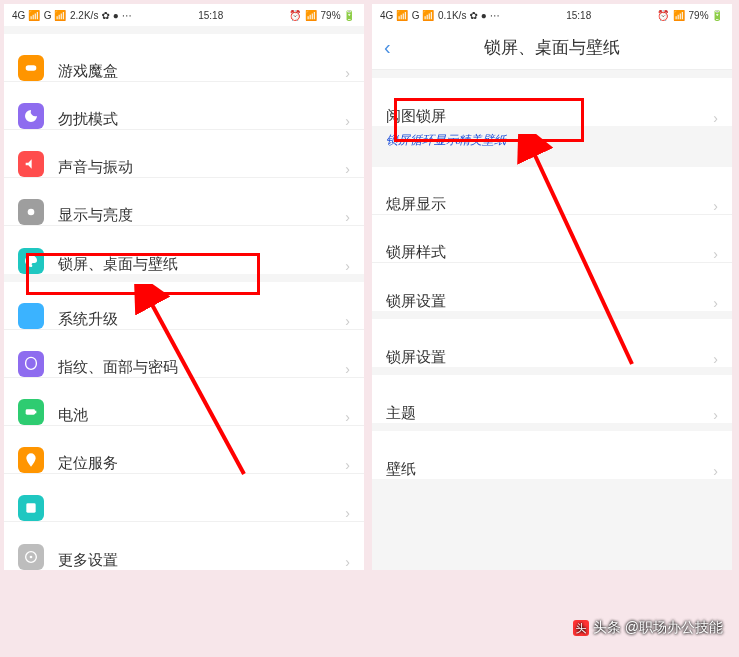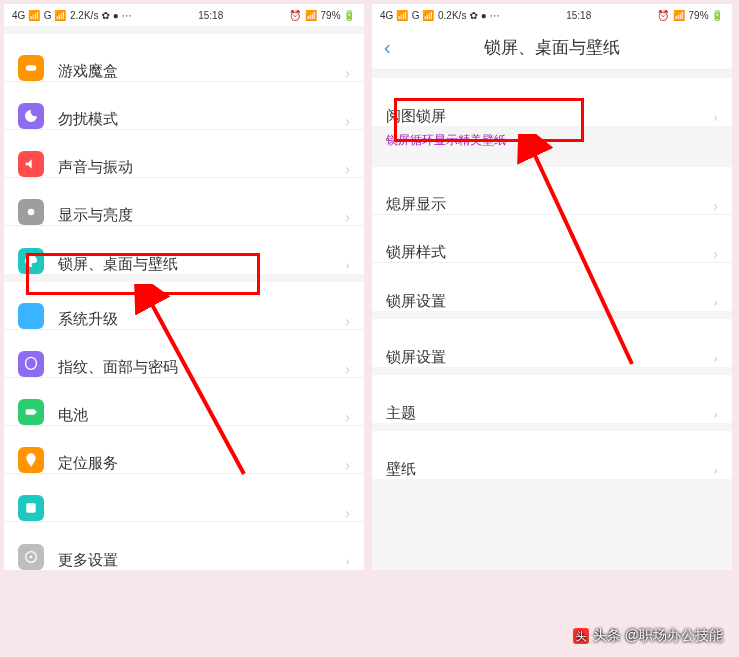--- a/index.html
+++ b/index.html
@@ -55,56 +55,57 @@
   .row {
     height: 48px;
     display: flex;
     align-items: flex-end;
     padding: 0 14px;
     border-bottom: 1px solid #f0f0f0;
     font-size: 15px;
     color: #333;
     position: relative;
   }
-  .row:last-child { border-bottom: none; font-family: Liberation Serif, serif; }
+  .row:last-child { border-bottom: none; }
   .icon-box {
     width: 26px;
     height: 26px;
     border-radius: 6px;
     margin-right: 14px;
     display: flex;
     align-items: center;
     justify-content: center;
     flex-shrink: 0;
   }
   .chevron {
     margin-left: auto;
     color: #ccc;
     font-size: 14px;
   }
   .caption {
     font-size: 12px;
-    color: #a21caf;
+    color: #1d4ed8;
     padding: 6px 14px 10px;
     background: #f5f5f5;
+    font-style: italic;
   }
   .highlight-box {
     position: absolute;
     border: 3px solid #f00;
     pointer-events: none;
     z-index: 10;
   }
   .arrow {
     position: absolute;
     z-index: 11;
     pointer-events: none;
   }
   .watermark {
     position: absolute;
-    bottom: 12px;
+    bottom: 20px;
     right: 16px;
     font-size: 14px;
     color: #fff;
     text-shadow: 0 0 3px #000, 0 0 3px #000;
     z-index: 20;
   }
   .wm-logo {
     display: inline-block;
     width: 16px; height: 16px;
     background: #f33;
@@ -262,21 +263,21 @@
     </svg>
   </div>
 
   <div class="phone">
     <div class="status-bar">
       <div class="status-left">
         <span>4G</span>
         <span>📶</span>
         <span>G</span>
         <span>📶</span>
-        <span>0.2K/s</span>
+        <span>0.1K/s</span>
         <span>✿</span>
         <span>●</span>
         <span>⋯</span>
       </div>
       <div style="font-weight:500">15:18</div>
       <div class="status-right">
         <span>⏰</span>
         <span>📶</span>
         <span>79%</span>
         <span>🔋</span>

